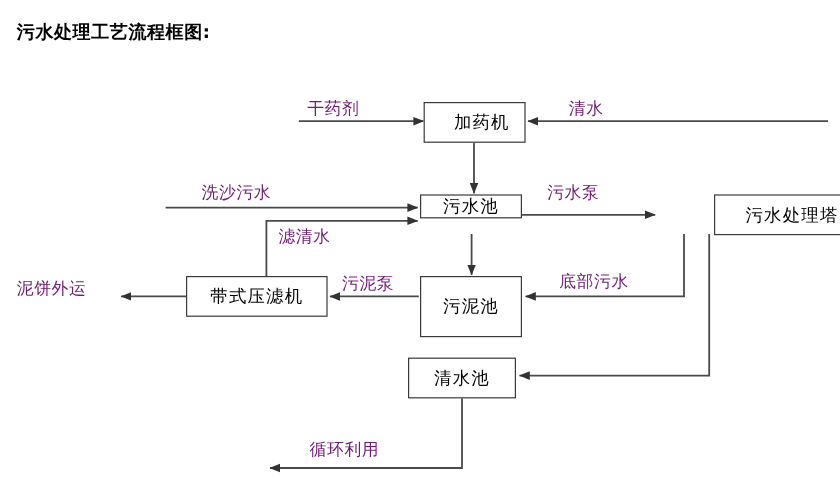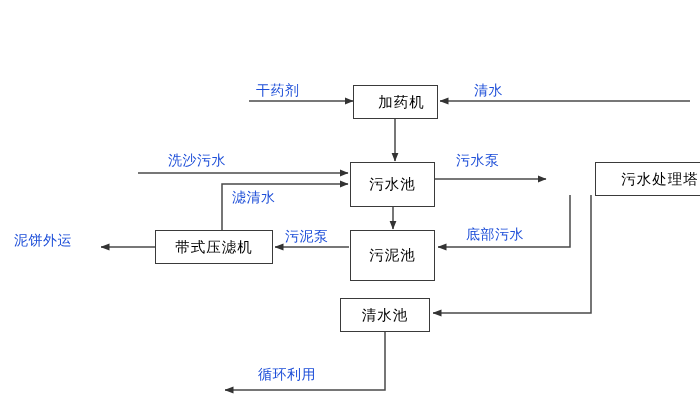--- a/index.html
+++ b/index.html
@@ -40,21 +40,21 @@
     display: flex;
     align-items: center;
     justify-content: center;
     white-space: nowrap;
     letter-spacing: 1px;
     z-index: 3;
   }
   .edge-label {
     position: absolute;
     font-size: 14px;
-    color: #1d4ed8;
+    color: #701a75;
     white-space: nowrap;
     letter-spacing: 0.5px;
     z-index: 4;
     background: transparent;
   }
   svg.wires {
     position: absolute;
     left: 0; top: 0;
     width: 700px;
     height: 420px;
@@ -65,20 +65,21 @@
     stroke-width: 1.5;
     fill: none;
   }
   .arrowhead { fill: #333333; }
 </style>
 </head>
 <body>
 
 <div id="diagram-root">
 
+  <div class="title">污水处理工艺流程框图:</div>
 
   <svg class="wires" viewBox="0 0 700 420">
     <defs>
       <marker id="ah" markerWidth="9" markerHeight="8" refX="8.5" refY="4" orient="auto" markerUnits="userSpaceOnUse">
         <polygon class="arrowhead" points="0,0.4 9,4 0,7.6"></polygon>
       </marker>
     </defs>
 
     <line x1="249" y1="101" x2="353" y2="101" marker-end="url(#ah)"></line>
 
@@ -104,21 +105,21 @@
 
     <polyline points="591,195 591,313 433,313" marker-end="url(#ah)"></polyline>
 
     <polyline points="385,331 385,390 225,390" marker-end="url(#ah)"></polyline>
   </svg>
 
   <div class="node" style="left:353px; top:85px; width:85px; height:34px;padding-left:12px;">
     <span>加药机</span>
   </div>
 
-  <div class="node" style="left:350px; top:162px; width:85px; height:45px;">
+  <div class="node" style="left:350px; top:162px; width:85px; height:20px;">
     <span>污水池</span>
   </div>
 
   <div class="node" style="left:548px; top:162px; width:130px; height:34px;margin-left:47px;">
     <span>污水处理塔</span>
   </div>
 
   <div class="node" style="left:155px; top:230px; width:118px; height:34px;">
     <span>带式压滤机</span>
   </div>

